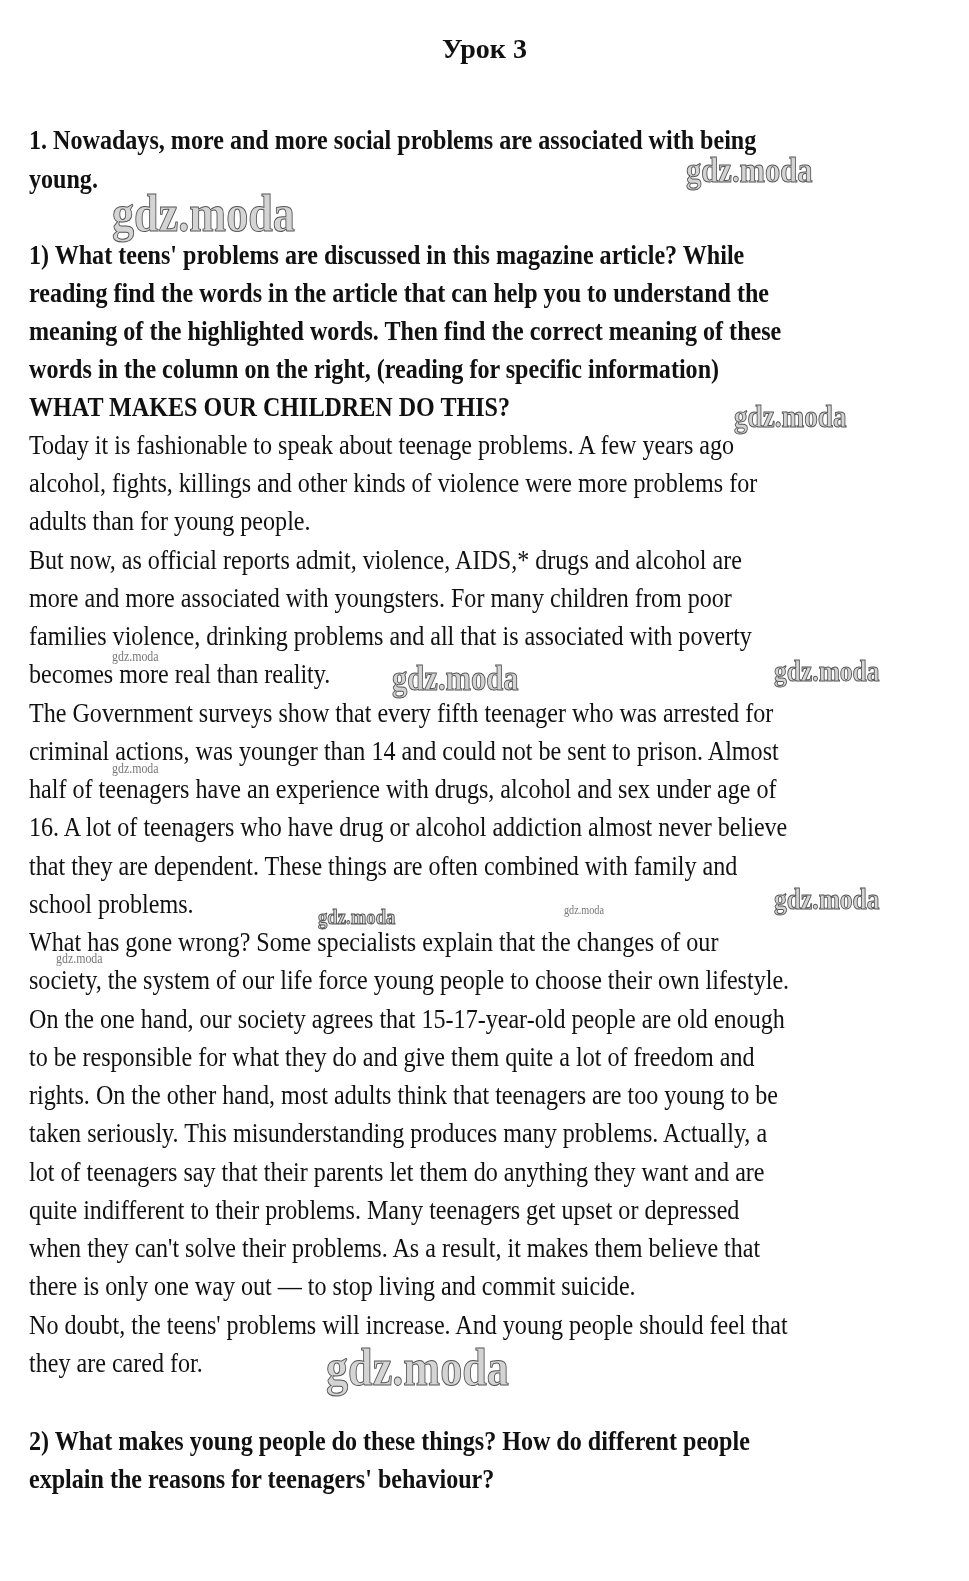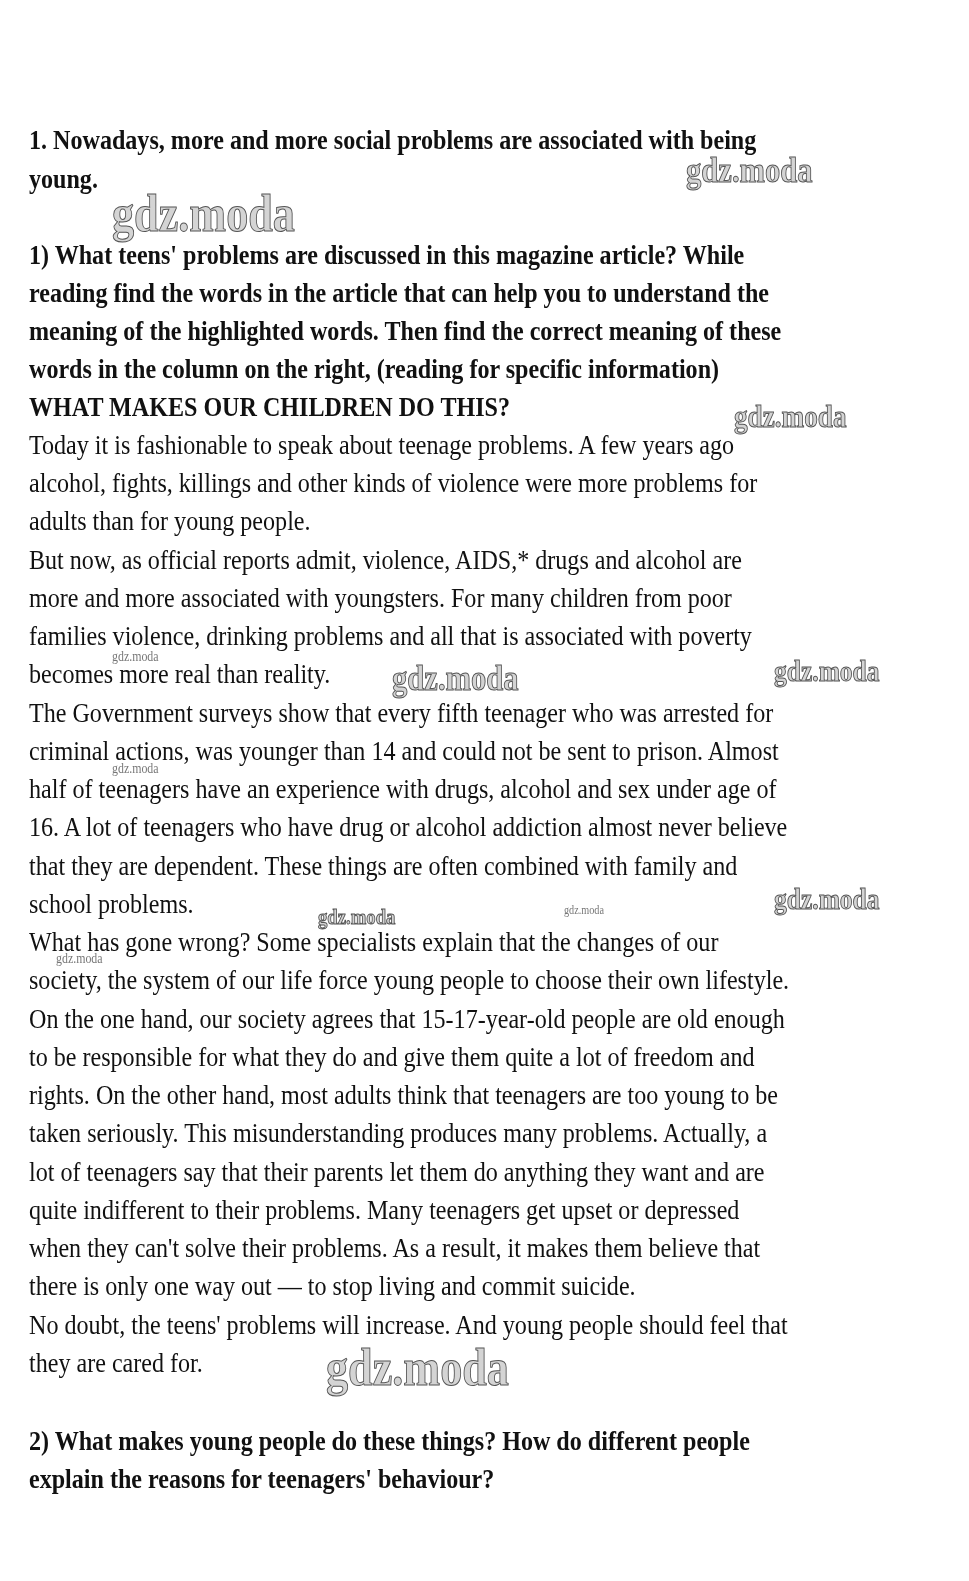--- a/index.html
+++ b/index.html
@@ -18,20 +18,21 @@
   .wm { position: absolute; font-family: "Liberation Serif", serif; font-weight: bold;
     color: #d4d4d4; -webkit-text-stroke: 1px #555; white-space: nowrap; line-height: 1;
     transform: scaleX(0.85); transform-origin: left top; }
   .wm.small { font-weight: normal; -webkit-text-stroke: 0; color: #777; font-size: 14px; }
 </style>
 </head>
 <body>
 
 <div class="page">
 
+  <div class="title">Урок 3</div>
 
   <div class="line bold" style="top:126px">1. Nowadays, more and more social problems are associated with being</div>
   <div class="line bold" style="top:165px">young.</div>
 
   <div class="line bold" style="top:241px">1) What teens' problems are discussed in this magazine article? While</div>
   <div class="line bold" style="top:279px">reading find the words in the article that can help you to understand the</div>
   <div class="line bold" style="top:317px">meaning of the highlighted words. Then find the correct meaning of these</div>
   <div class="line bold" style="top:355px">words in the column on the right, (reading for specific information)</div>
 
   <div class="line bold" style="top:393px">WHAT MAKES OUR CHILDREN DO THIS?</div>

